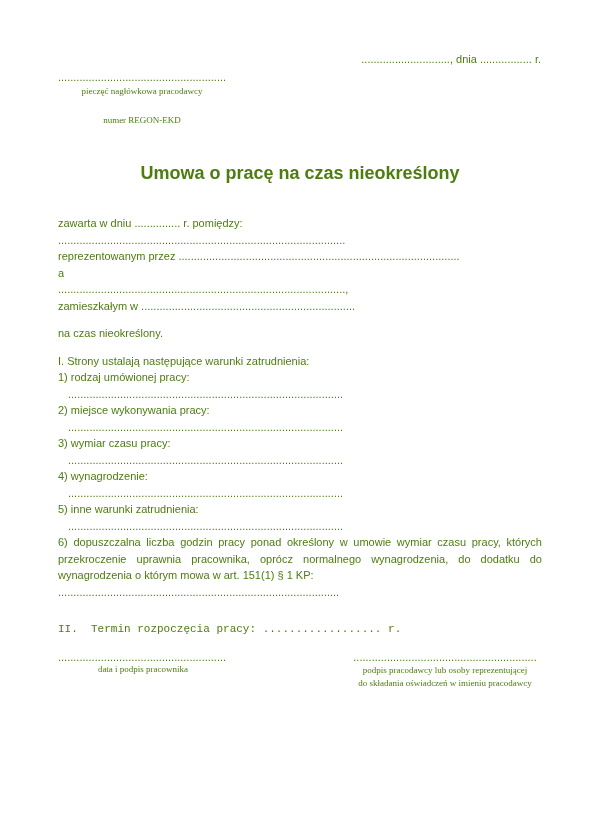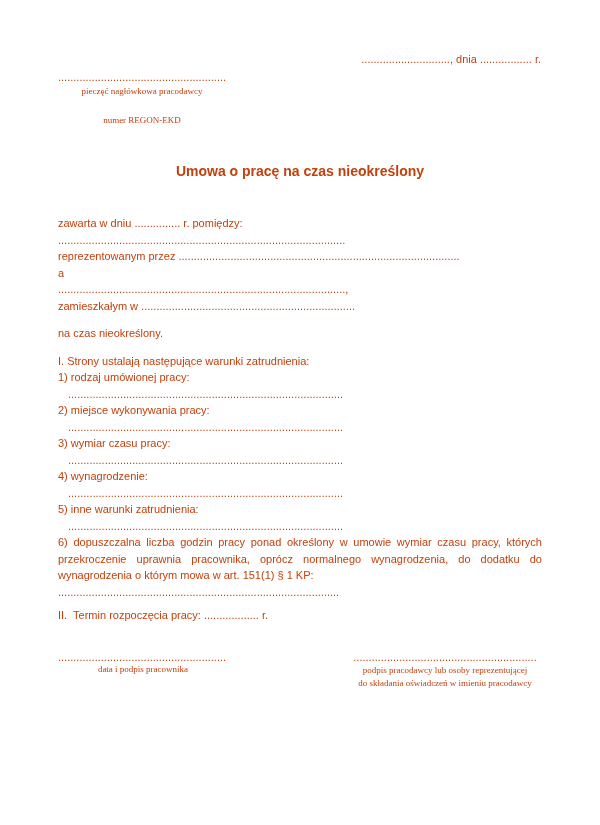--- a/index.html
+++ b/index.html
@@ -6,21 +6,21 @@
     margin: 0;
     padding: 0;
     background: #ffffff;
   }
   .page {
     position: relative;
     width: 600px;
     height: 825px;
     background: #ffffff;
     font-family: "Liberation Sans", sans-serif;
-    color: #c2410c;
+    color: #4d7c0f;
     overflow: hidden;
   }
   .date-line {
     position: absolute;
     top: 53px;
     right: 59px;
     font-size: 11px;
     white-space: nowrap;
   }
   .stamp {
@@ -43,34 +43,34 @@
   .center { text-align: center; }
   .stamp .small { margin-top: 3px; }
   .stamp .regon { margin-top: 18px; }
   .title {
     position: absolute;
     top: 163px;
     left: 0;
     width: 100%;
     text-align: center;
     font-weight: bold;
-    font-size: 14px;
+    font-size: 18px;
   }
   .body {
     position: absolute;
     top: 215px;
     left: 58px;
     width: 484px;
     font-size: 11px;
     line-height: 16.5px;
   }
   .line { white-space: nowrap; overflow: hidden; }
   .bold { font-weight: normal; }
   .gap-top { margin-top: 11px; }
-  .gap-top-sm { margin-top: 7px; }
+  .gap-top-sm { margin-top: 21px; font-family: Liberation Mono, monospace; }
   .indent { padding-left: 10px; }
   .justify {
     text-align: justify;
     margin: 0;
     white-space: normal;
   }
   .pre { white-space: pre-wrap; }
   .signatures {
     position: absolute;
     top: 651px;

